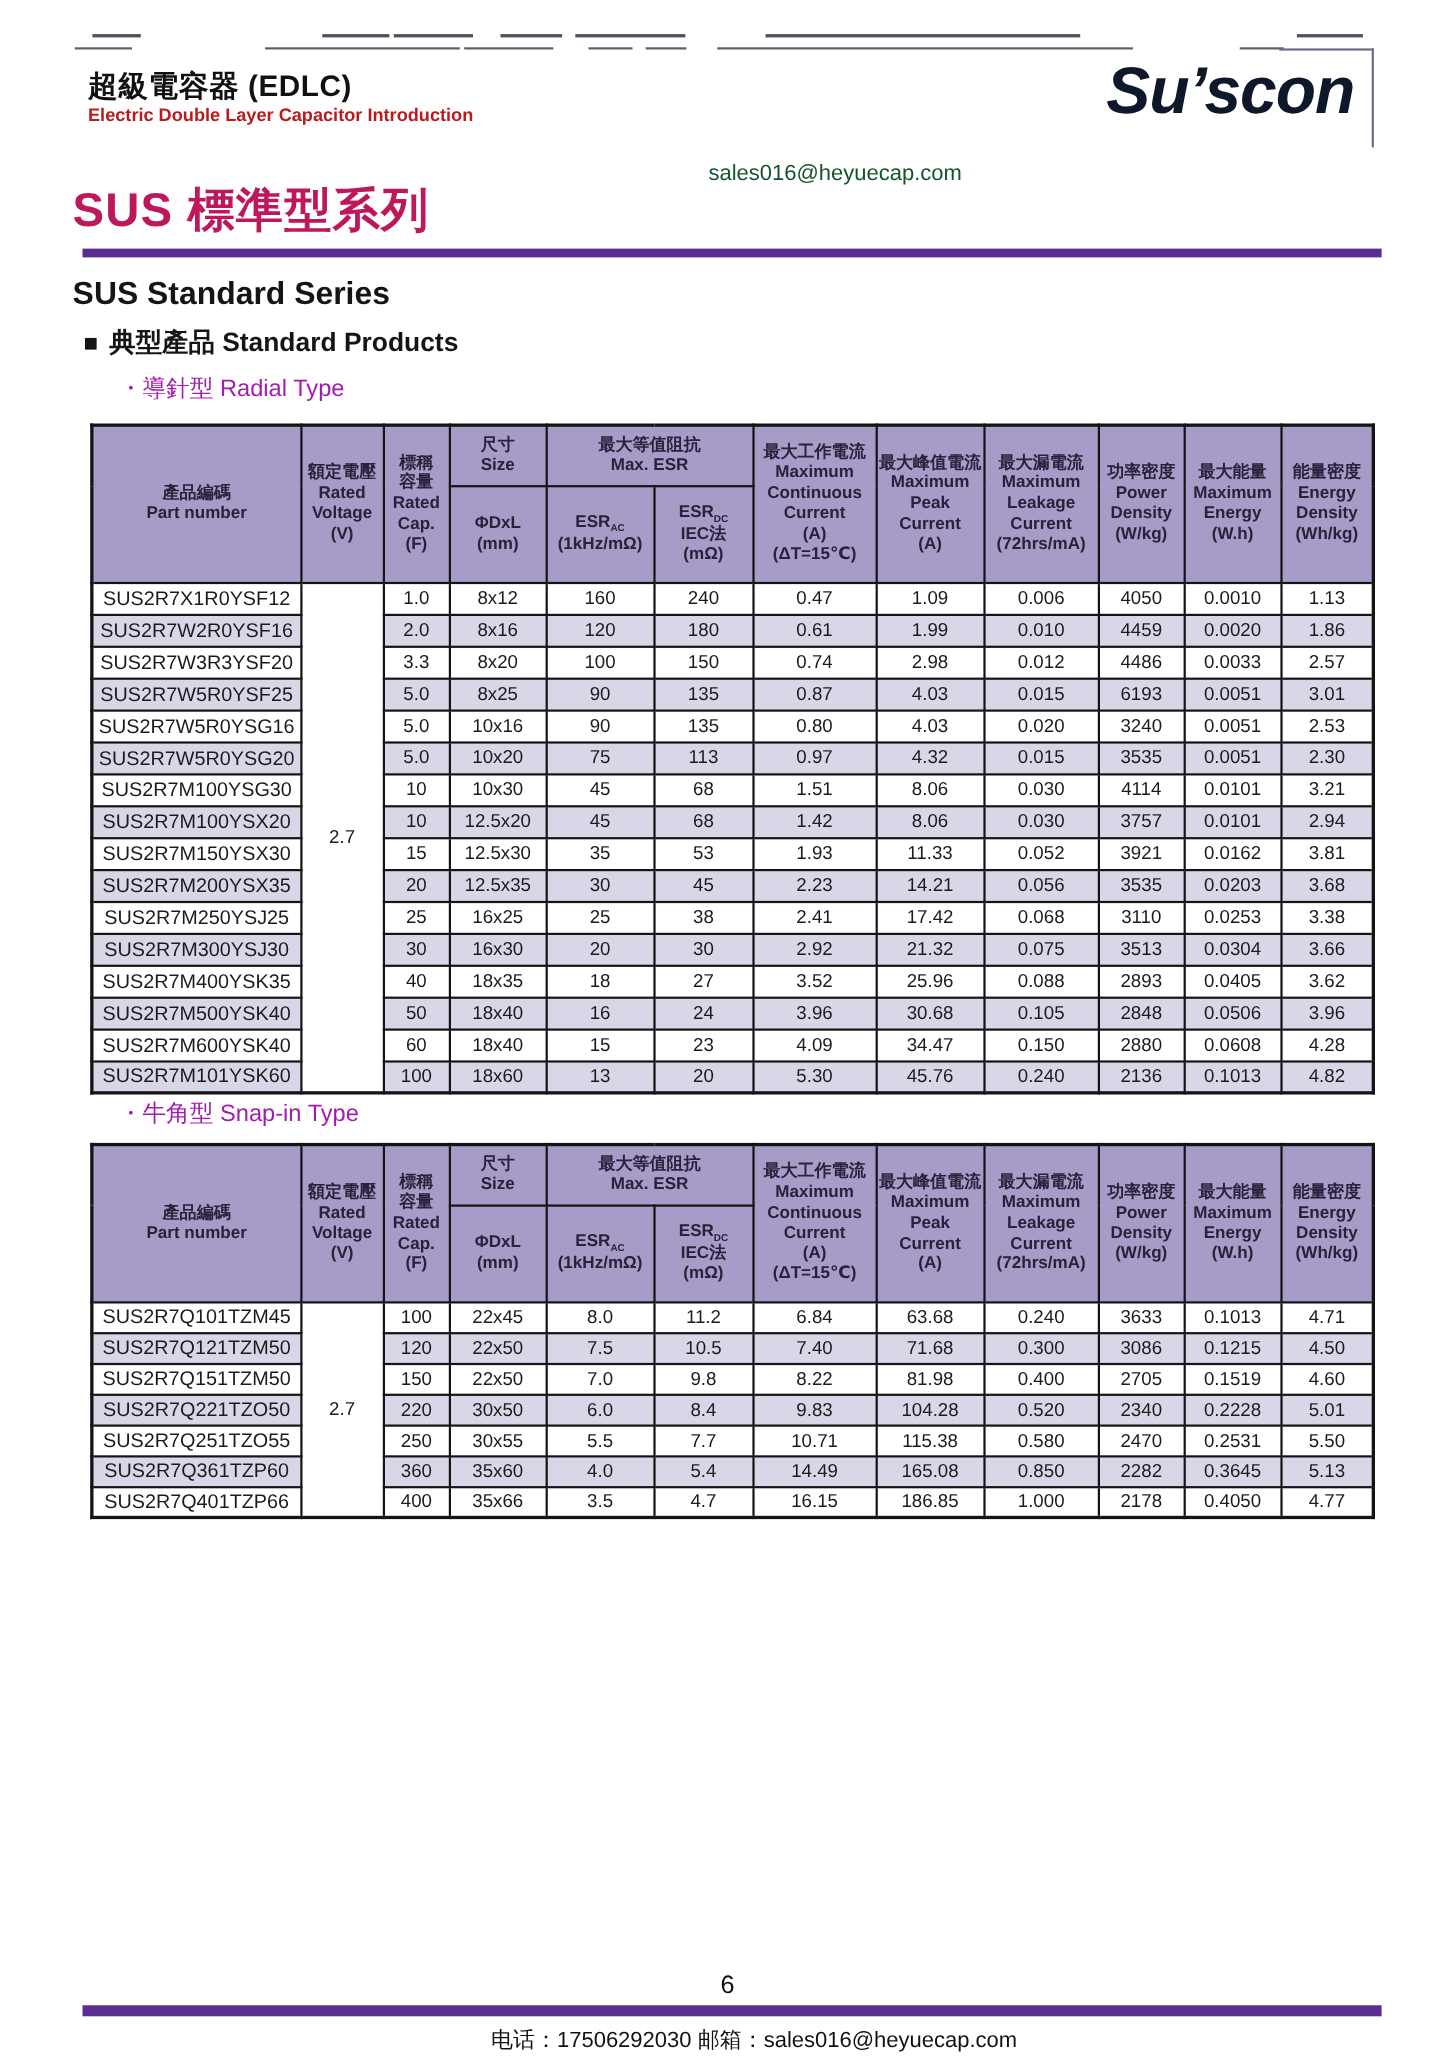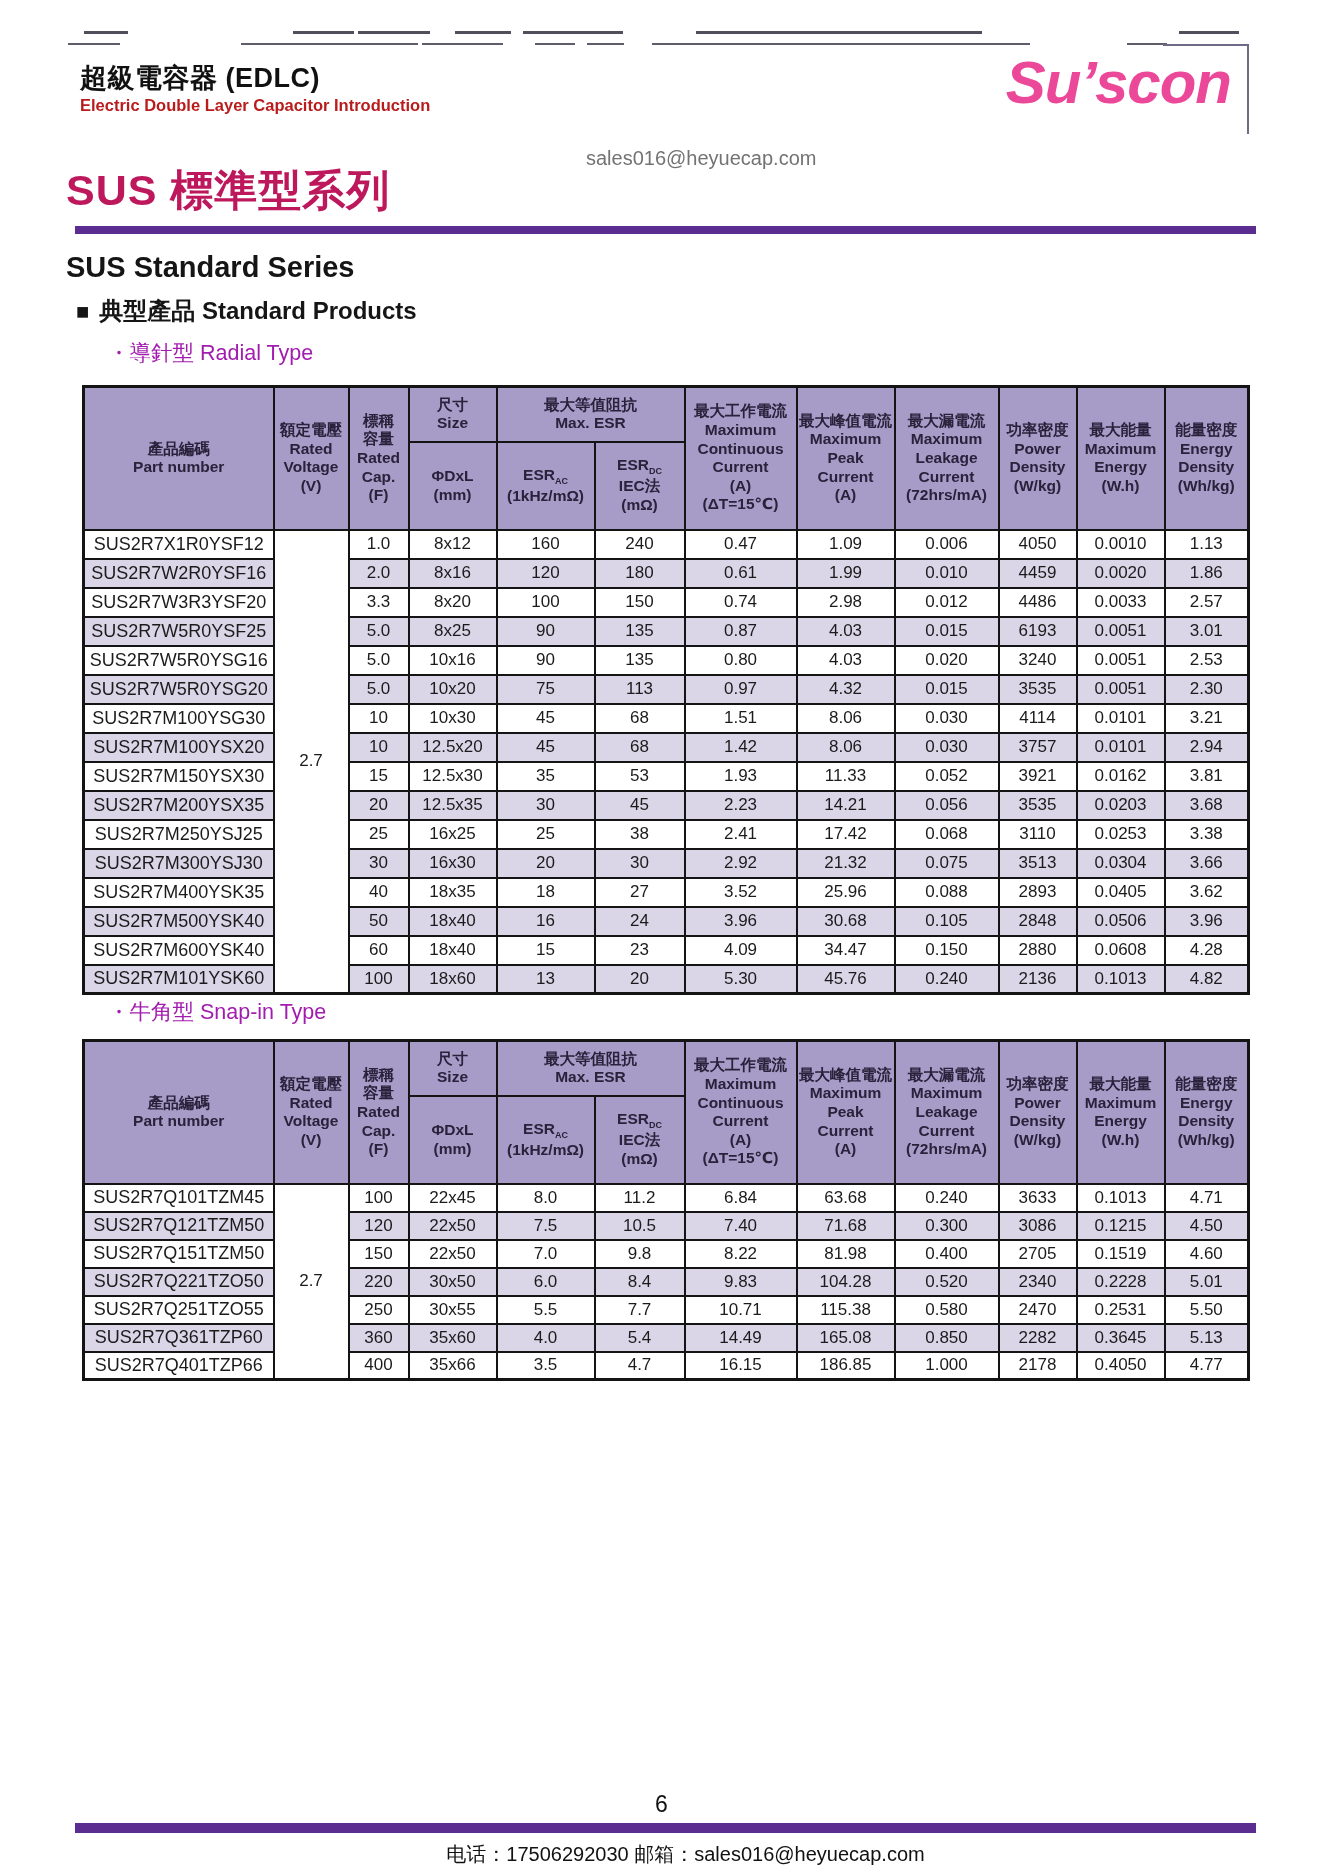--- a/index.html
+++ b/index.html
@@ -11,23 +11,23 @@
   .dash { position: absolute; background: #50505c; }
   .dashA { height: 3px; top: 31px; }
   .dashB { height: 2px; top: 43px; background: #5e5e6a; }
 
   
   .corner-h { position: absolute; top: 44px; left: 1163px; width: 86px; height: 2px; background: #6f6a85; }
   .corner-v { position: absolute; top: 44px; left: 1247px; width: 2px; height: 90px; background: #6f6a85; }
 
   .hdr-zh { position: absolute; top: 60px; left: 80px; font-size: 27px; font-weight: bold; color: #111; letter-spacing: 0.5px; }
   .hdr-en { position: absolute; top: 96px; left: 80px; font-size: 16.5px; font-weight: bold; color: #b91c1c; }
-  .brand  { position: absolute; top: 48px; right: 92px; font-size: 60px; font-weight: bold; font-style: italic; color: #ec4899; letter-spacing: -1px; }
-
-  .email { position: absolute; top: 147px; left: 586px; font-size: 20px; color: #737373; }
+  .brand  { position: absolute; top: 48px; right: 92px; font-size: 60px; font-weight: bold; font-style: italic; color: #0f172a; letter-spacing: -1px; }
+
+  .email { position: absolute; top: 147px; left: 644px; font-size: 20px; color: #14532d; }
 
   .series-zh { position: absolute; top: 162px; left: 66px; font-size: 43px; font-weight: bold; color: #be185d; letter-spacing: 1px; }
   .rule { position: absolute; top: 226px; left: 75px; width: 1181px; height: 8px; background: #5c2d91; }
   .series-en { position: absolute; top: 251px; left: 66px; font-size: 29px; font-weight: bold; color: #151515; }
 
   .section { position: absolute; top: 295px; left: 76px; font-size: 24px; font-weight: bold; color: #151515; }
   .section .bullet { font-size: 22px; margin-right: 10px; }
   .subsec { position: absolute; left: 108px; font-size: 21.5px; color: #a21caf; }
   .subsec.radial { top: 338px; }
   .subsec.snapin { top: 997px; }

